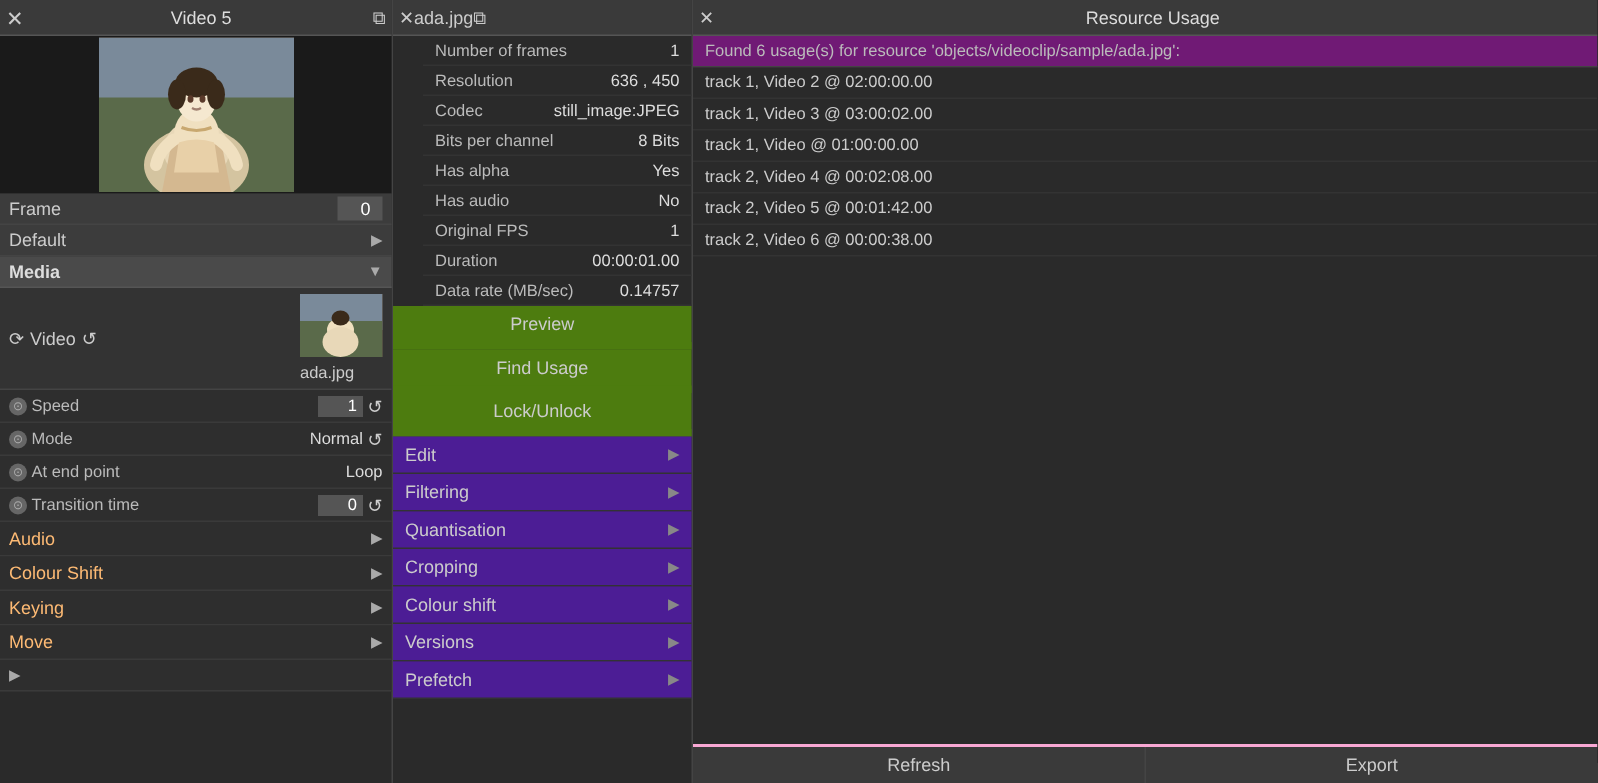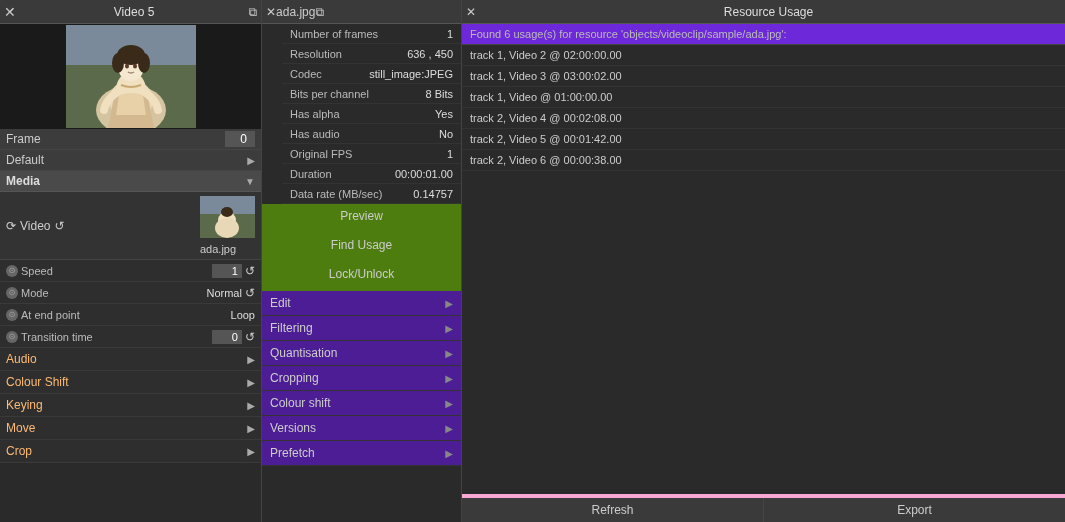--- a/index.html
+++ b/index.html
@@ -303,21 +303,21 @@
 
     .resource-title {
       flex: 1;
       text-align: center;
       color: #ddd;
       font-size: 12px;
     }
 
     .resource-info {
       padding: 4px 8px;
-      background: #6d28d9;
+      background: #701a75;
       border-bottom: 1px solid #444;
       color: #bbb;
       font-size: 11px;
     }
 
     .usage-list {
       flex: 1;
       overflow-y: auto;
       background: #2a2a2a;
     }
@@ -325,21 +325,21 @@
     .usage-item {
       padding: 4px 8px;
       border-bottom: 1px solid #333;
       color: #ccc;
       font-size: 11px;
       cursor: pointer;
     }
 
     .resource-actions {
       display: flex;
-      border-top: 4px solid #f9a8d4;
+      border-top: 2px solid #f9a8d4;
     }
 
     .resource-btn {
       flex: 1;
       padding: 5px;
       background: #3a3a3a;
       border: none;
       border-right: 1px solid #444;
       color: #ccc;
       font-size: 12px;
@@ -485,21 +485,20 @@
     <span class="nav-label">Keying</span>
     <span class="nav-arrow">▶</span>
   </div>
 
   <div class="section-nav">
     <span class="nav-label">Move</span>
     <span class="nav-arrow">▶</span>
   </div>
 
   <div class="section-nav">
-    <span class="nav-label">Crop</span>
     <span class="nav-arrow">▶</span>
   </div>
 </div>
 
 <div class="middle-panel">
   <div class="middle-header">
     <span class="close-btn">✕</span>
     <span class="title">ada.jpg</span>
     <span class="pin-btn">⧉</span>
   </div>

